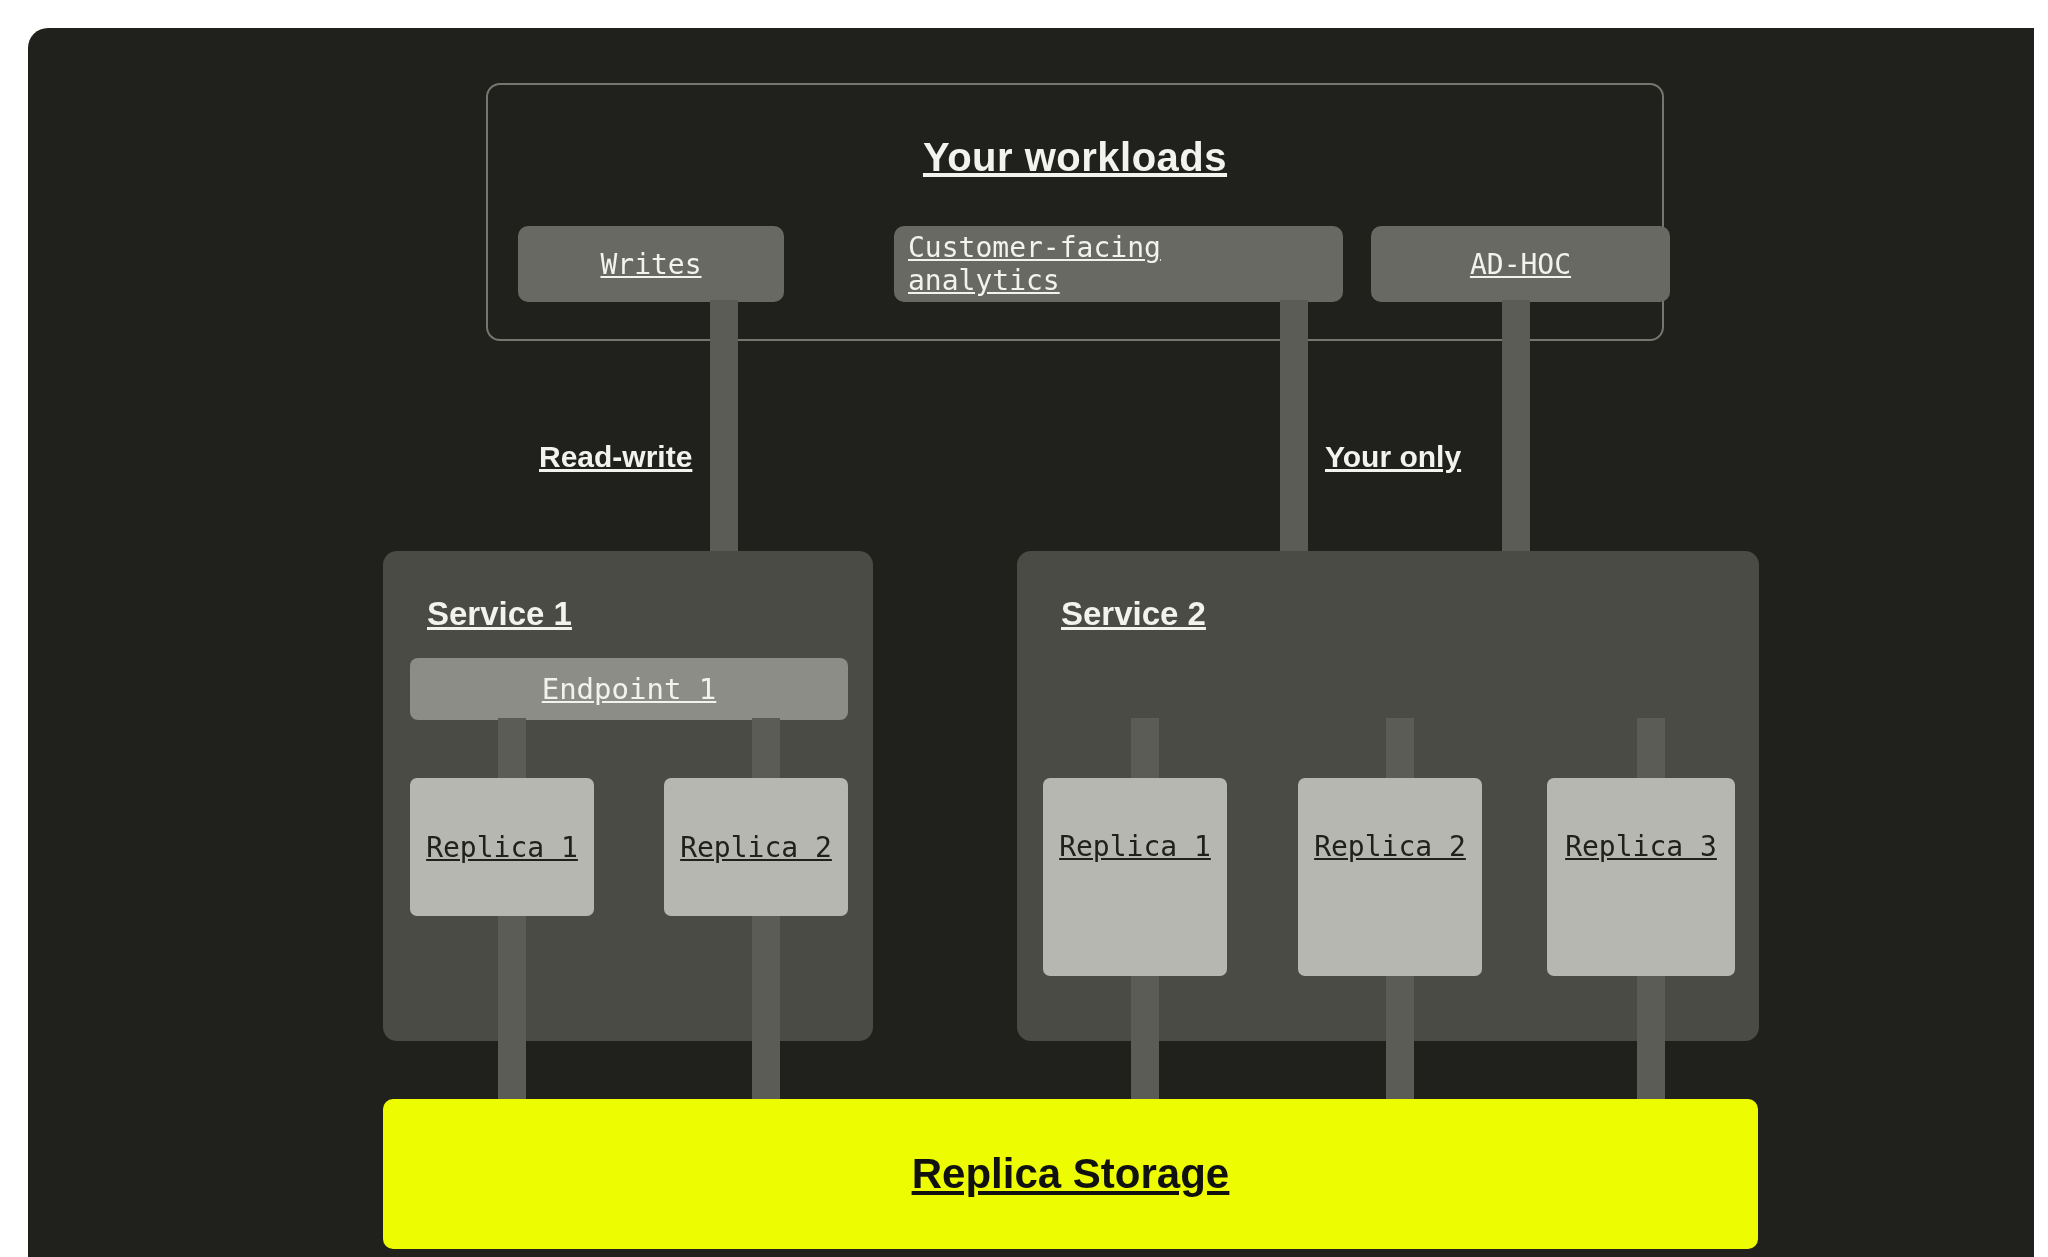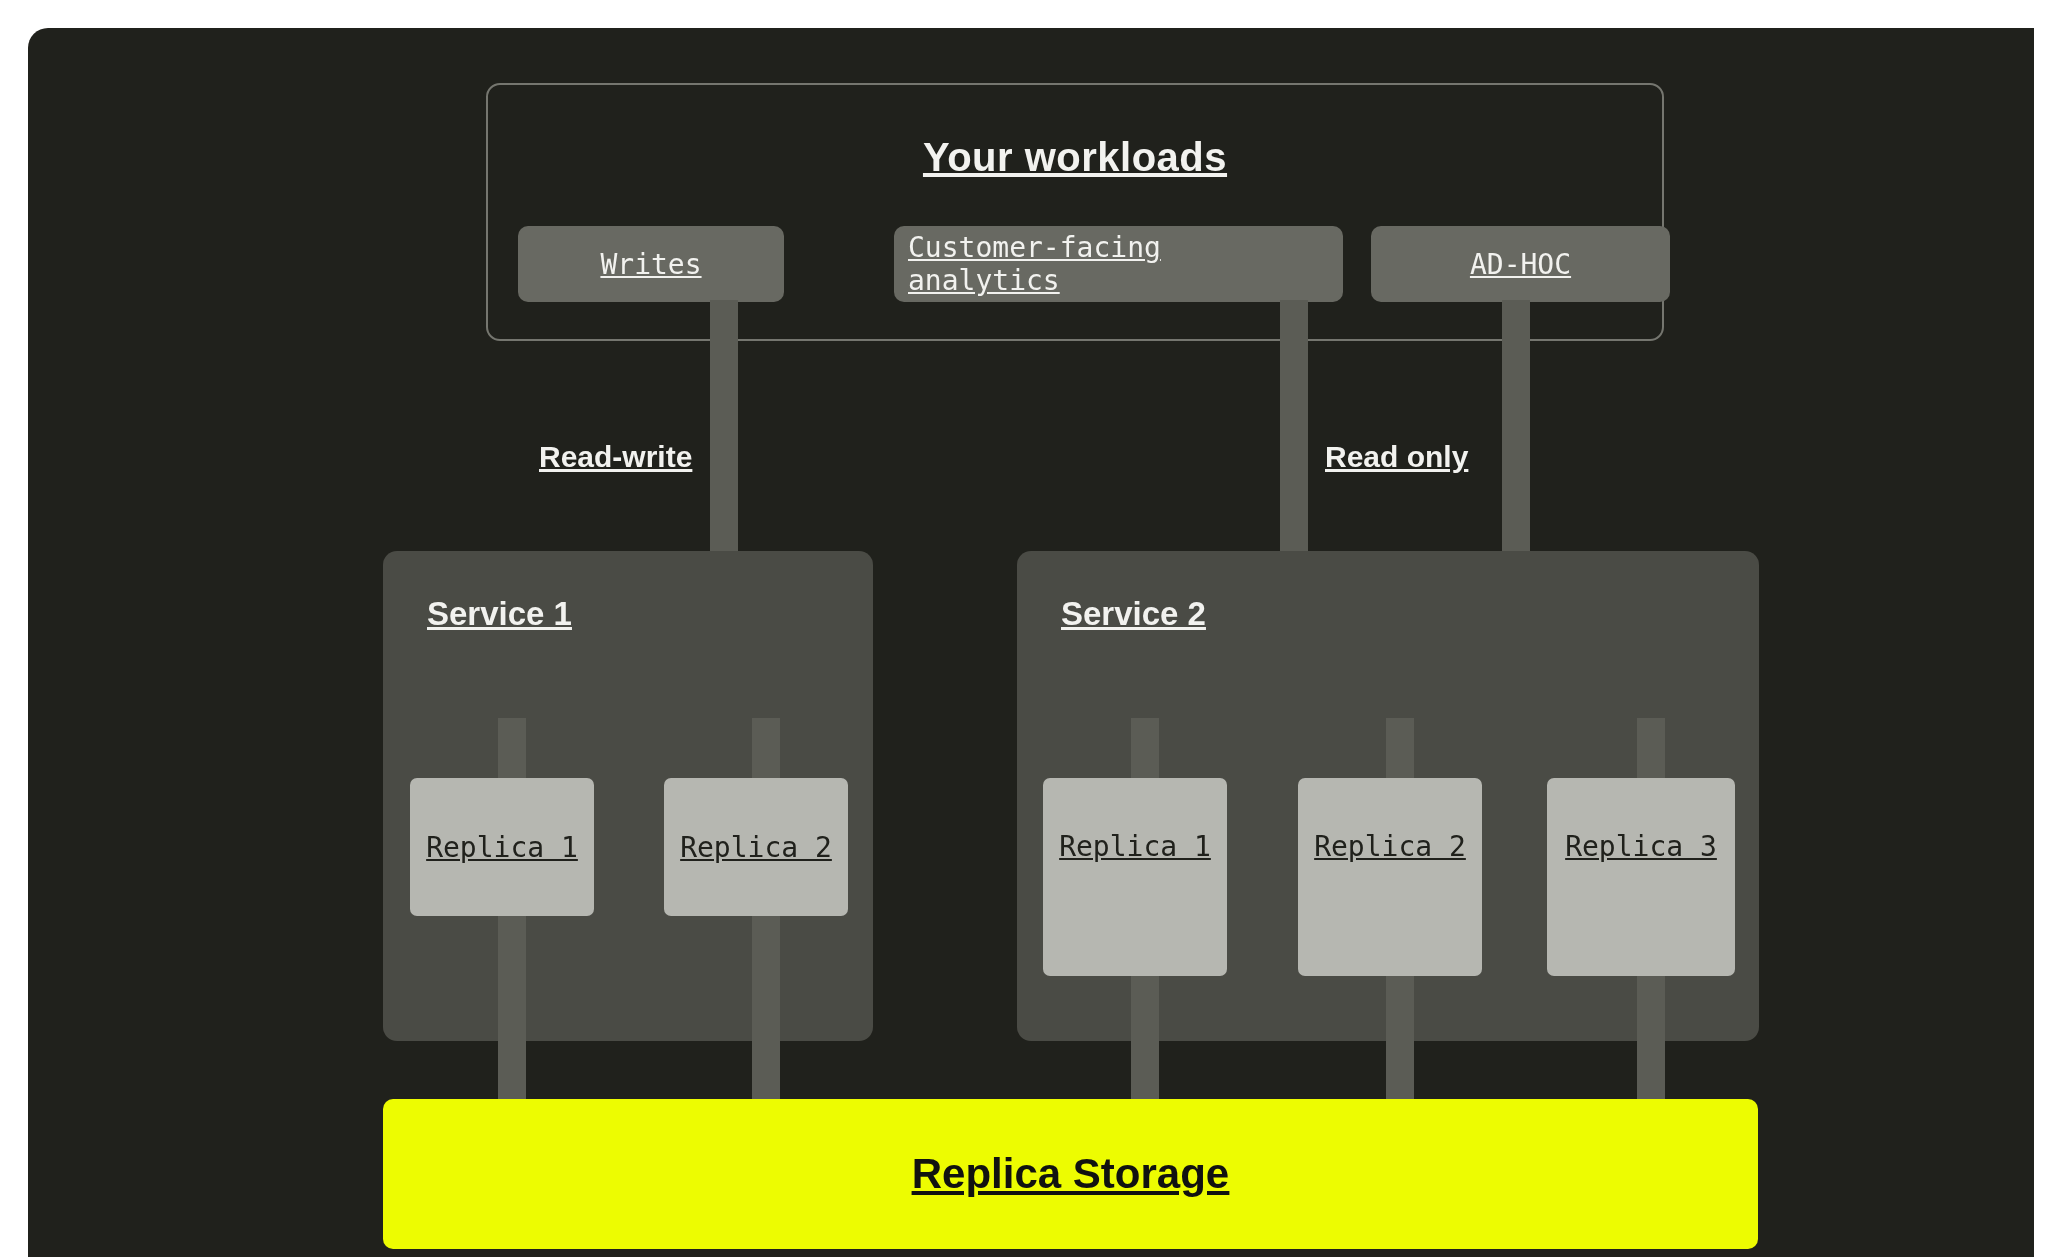--- a/index.html
+++ b/index.html
@@ -103,24 +103,25 @@
   <div class="arrow-line" style="left:682px;top:272px;height:322px;"></div>
   <div class="arrow-head" style="left:669px;top:592px;"></div>
 
   <div class="arrow-line" style="left:1252px;top:272px;height:322px;"></div>
   <div class="arrow-head" style="left:1239px;top:592px;"></div>
 
   <div class="arrow-line" style="left:1474px;top:272px;height:322px;"></div>
   <div class="arrow-head" style="left:1461px;top:592px;"></div>
 
   <div class="edge-label" style="left:497px;top:398px;">Read-write</div>
-  <div class="edge-label" style="left:1283px;top:398px;">Read only</div>
+  <div class="edge-label" style="left:1283px;top:398px;">Your only</div>
 
   <div class="service service-1">
     <div class="service-title">Service 1</div>
+    <div class="endpoint mono">Endpoint 1</div>
     <div class="connector" style="left:115px;"></div>
     <div class="connector" style="left:369px;"></div>
     <div class="replica mono" style="left:27px;width:184px;">Replica 1</div>
     <div class="replica mono" style="left:281px;width:184px;">Replica 2</div>
   </div>
 
   <div class="service service-2">
     <div class="service-title">Service 2</div>
     <div class="connector" style="left:114px;"></div>
     <div class="connector" style="left:369px;"></div>

